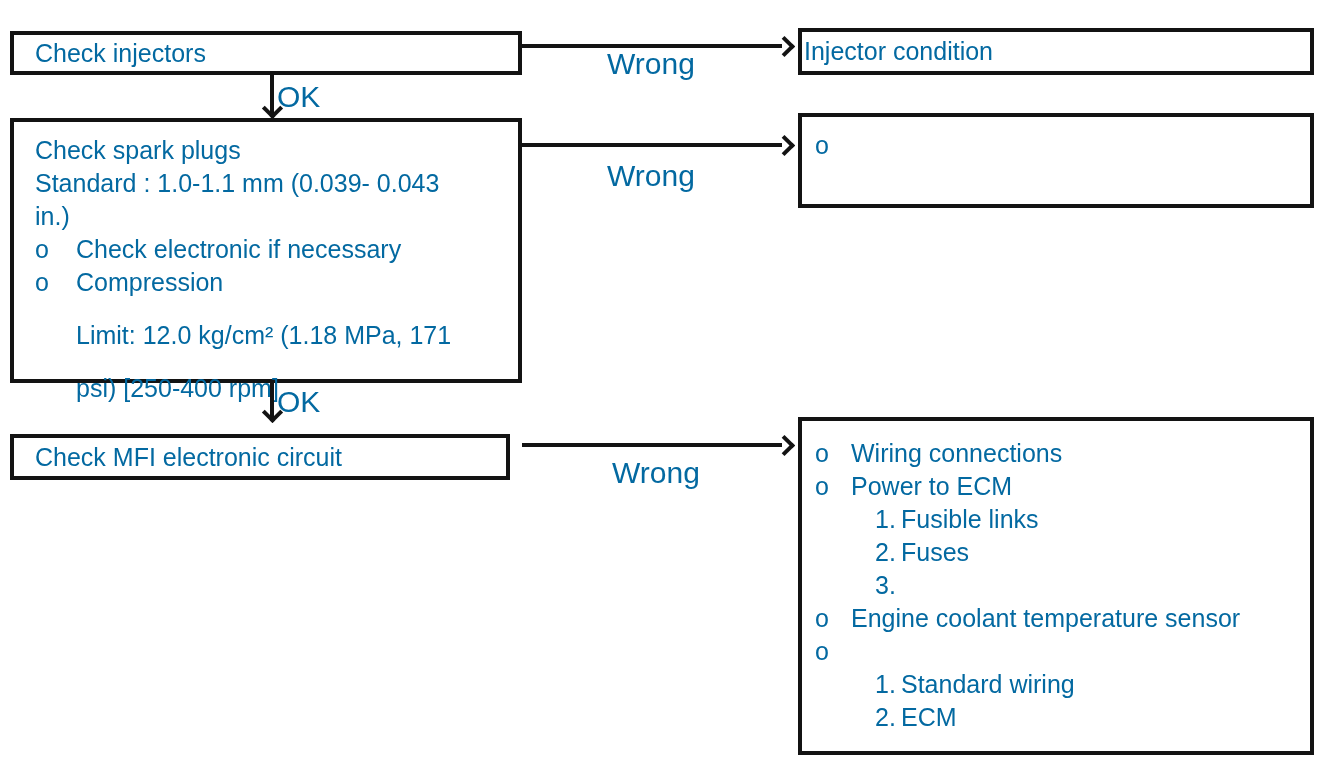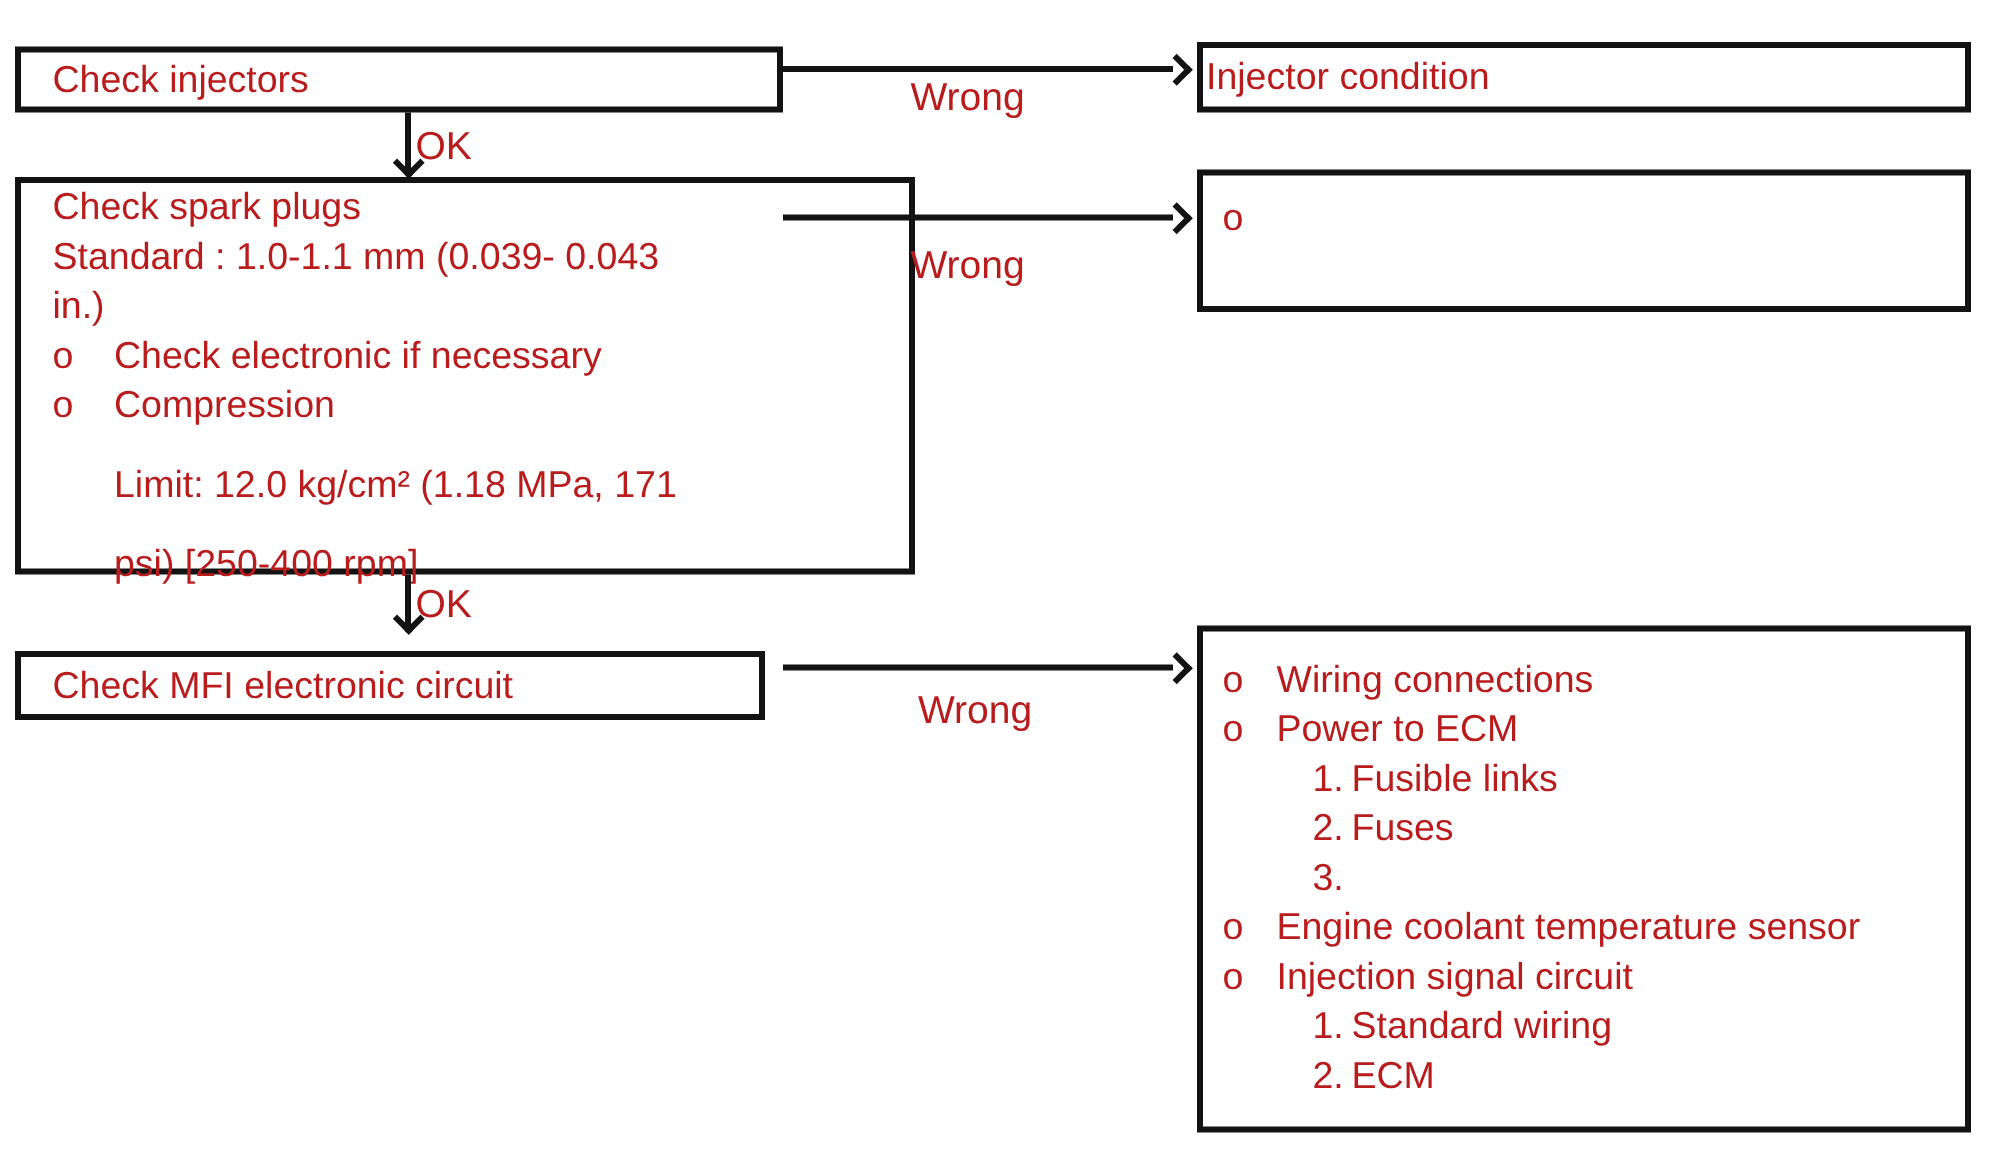--- a/index.html
+++ b/index.html
@@ -1,21 +1,21 @@
 <!DOCTYPE html>
 <html><head>
 <meta charset="utf-8">
 <style>
   html,body{margin:0;padding:0;background:#e8e8e8;}
   .canvas{
     position:relative;
     width:1328px;height:766px;
     background:#ffffff;
     font-family:"Liberation Sans", sans-serif;
-    color:#b91c1c;
+    color:#0369a1;
     overflow:hidden;
   }
   .box{
     position:absolute;
     border:4px solid #131313;
     background:#ffffff;
     box-sizing:border-box;
     font-size:25px;
     line-height:33px;
   }
@@ -33,21 +33,21 @@
   .vline{position:absolute;width:4px;background:#131313;}
   .chev{
     position:absolute;width:15px;height:15px;
     border-top:4px solid #131313;border-right:4px solid #131313;
     box-sizing:border-box;
   }
   .chev-right{transform:rotate(45deg);}
   .chev-down{transform:rotate(135deg);}
   .edge-label{
     position:absolute;
-    font-size:26px;line-height:28px;
+    font-size:30px;line-height:28px;
     white-space:nowrap;
   }
 </style>
 </head>
 <body>
 
 <div class="canvas">
 
   <div class="box single pad-left" style="left:10px;top:31px;width:512px;height:44px;">
     <span>Check injectors</span>
@@ -58,21 +58,21 @@
   <span class="edge-label" style="left:607px;top:50px;">Wrong</span>
 
   <div class="box single" style="left:798px;top:28px;width:516px;height:47px;padding-left:2px;">
     <span>Injector condition</span>
   </div>
 
   <div class="vline" style="left:270px;top:75px;height:40px;"></div>
   <div class="chev chev-down" style="left:265px;top:101px;"></div>
   <span class="edge-label" style="left:277px;top:83px;">OK</span>
 
-  <div class="box" style="left:10px;top:118px;width:600px;height:265px;padding:0 8px 0 21px;">
+  <div class="box" style="left:10px;top:118px;width:512px;height:265px;padding:12px 8px 0 21px;">
     <div class="row">
       <span>Check spark plugs</span>
     </div>
     <div class="row">
       <span>Standard : 1.0-1.1 mm (0.039- 0.043</span>
     </div>
     <div class="row">
       <span>in.)</span>
     </div>
     <div class="row">
@@ -132,21 +132,20 @@
     </div>
     <div class="row indent1">
       <span class="marker m26">3.</span>
     </div>
     <div class="row">
       <span class="marker m36">o</span>
       <span>Engine coolant temperature sensor</span>
     </div>
     <div class="row">
       <span class="marker m36">o</span>
-      <span>Injection signal circuit</span>
     </div>
     <div class="row indent1">
       <span class="marker m26">1.</span>
       <span>Standard wiring</span>
     </div>
     <div class="row indent1">
       <span class="marker m26">2.</span>
       <span>ECM</span>
     </div>
   </div>

